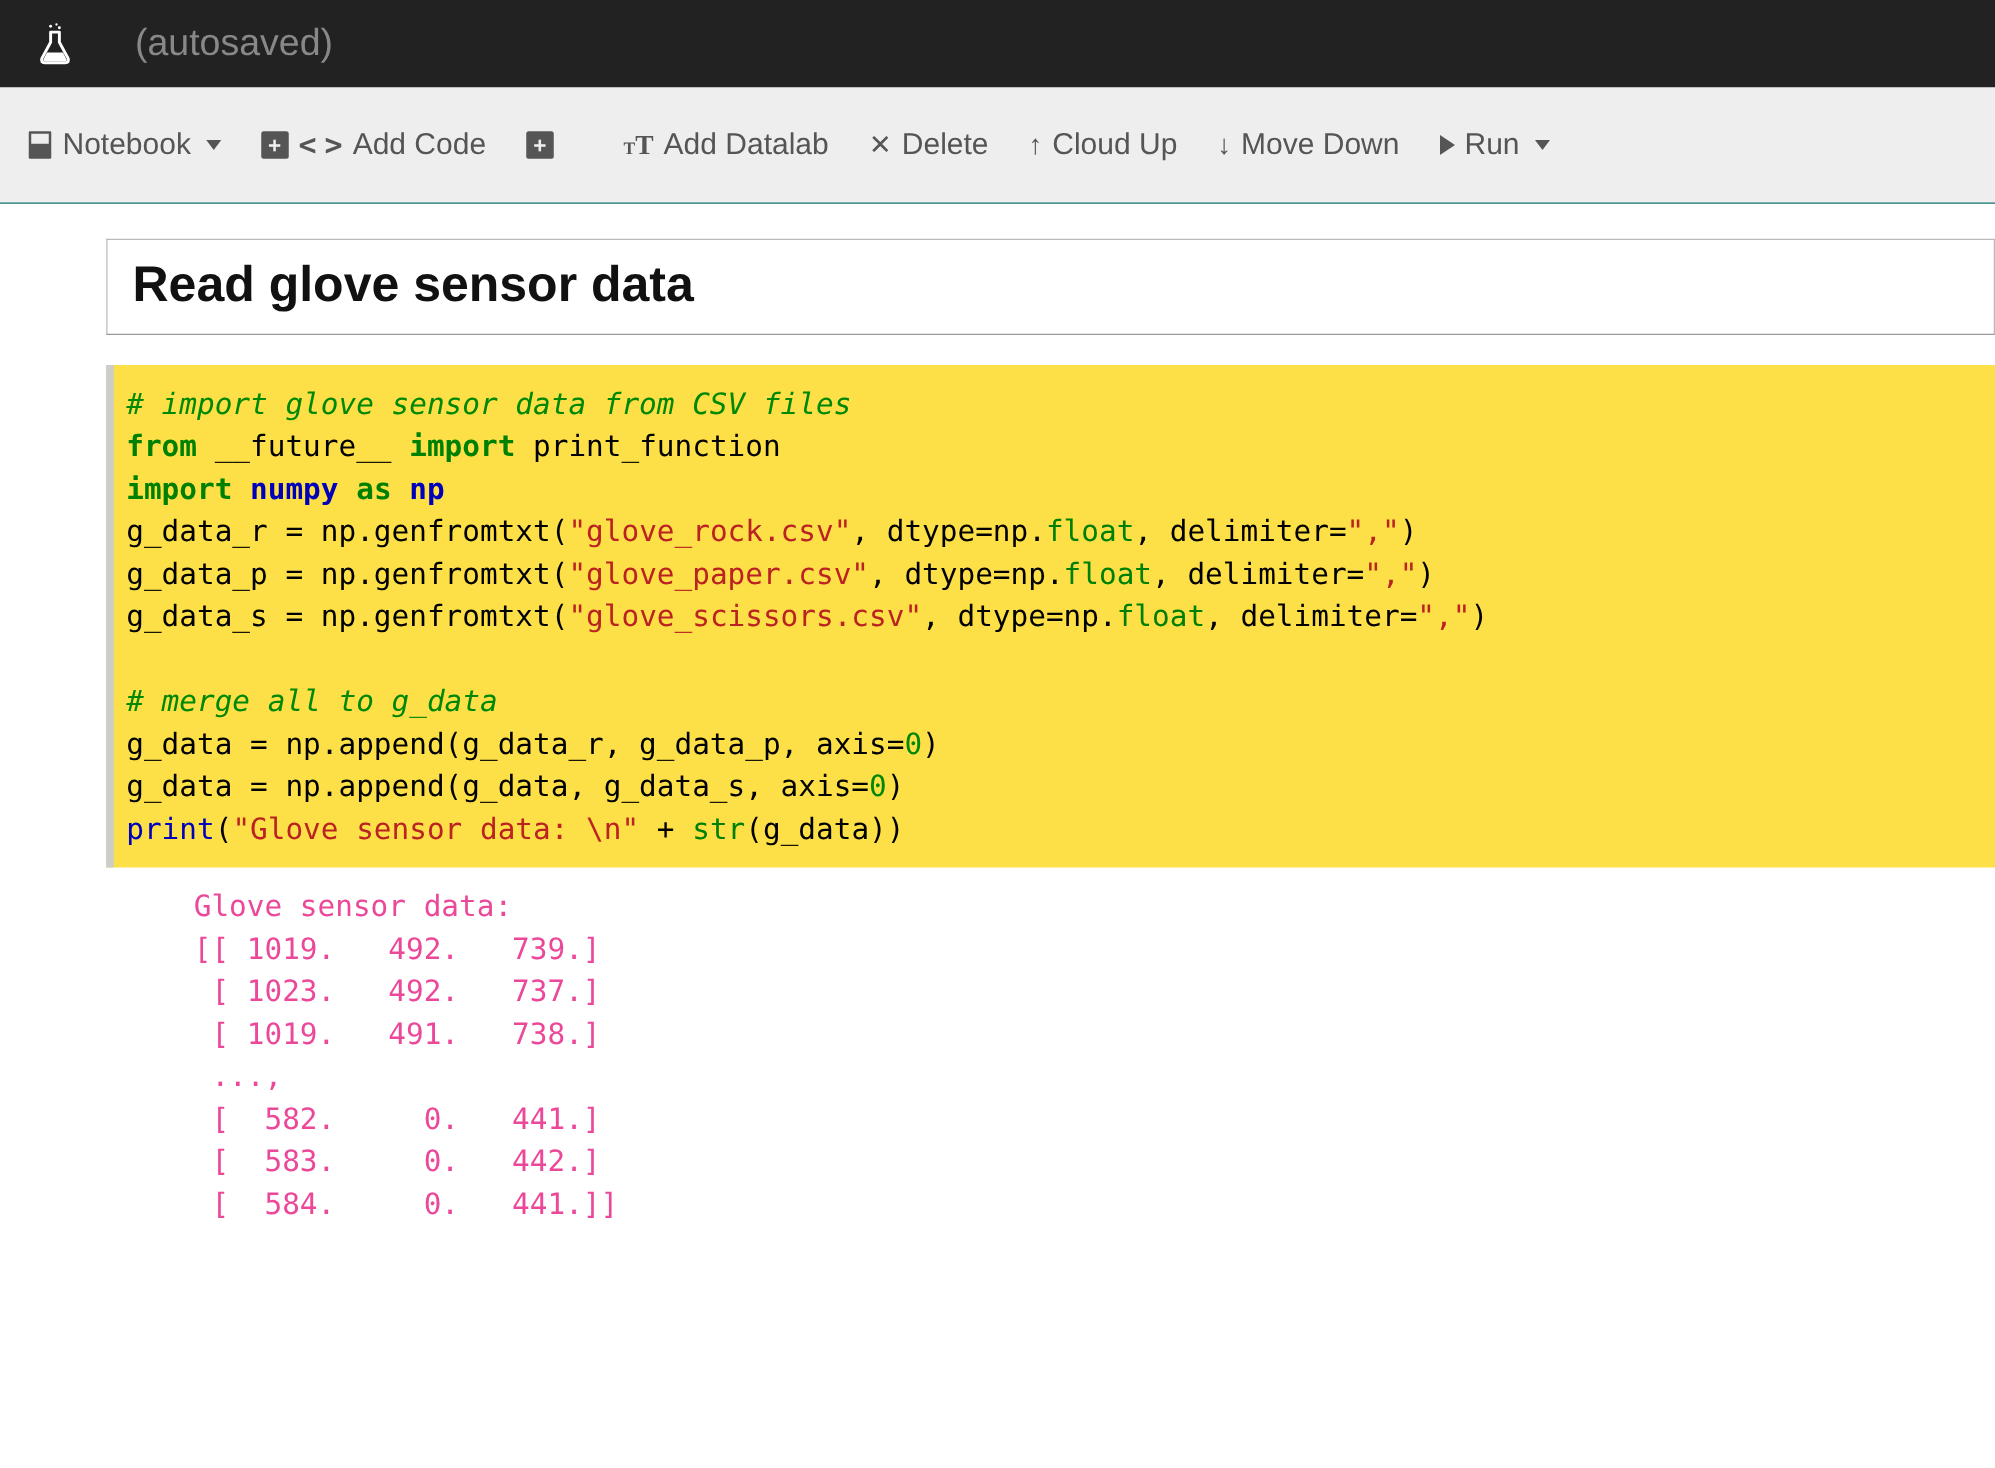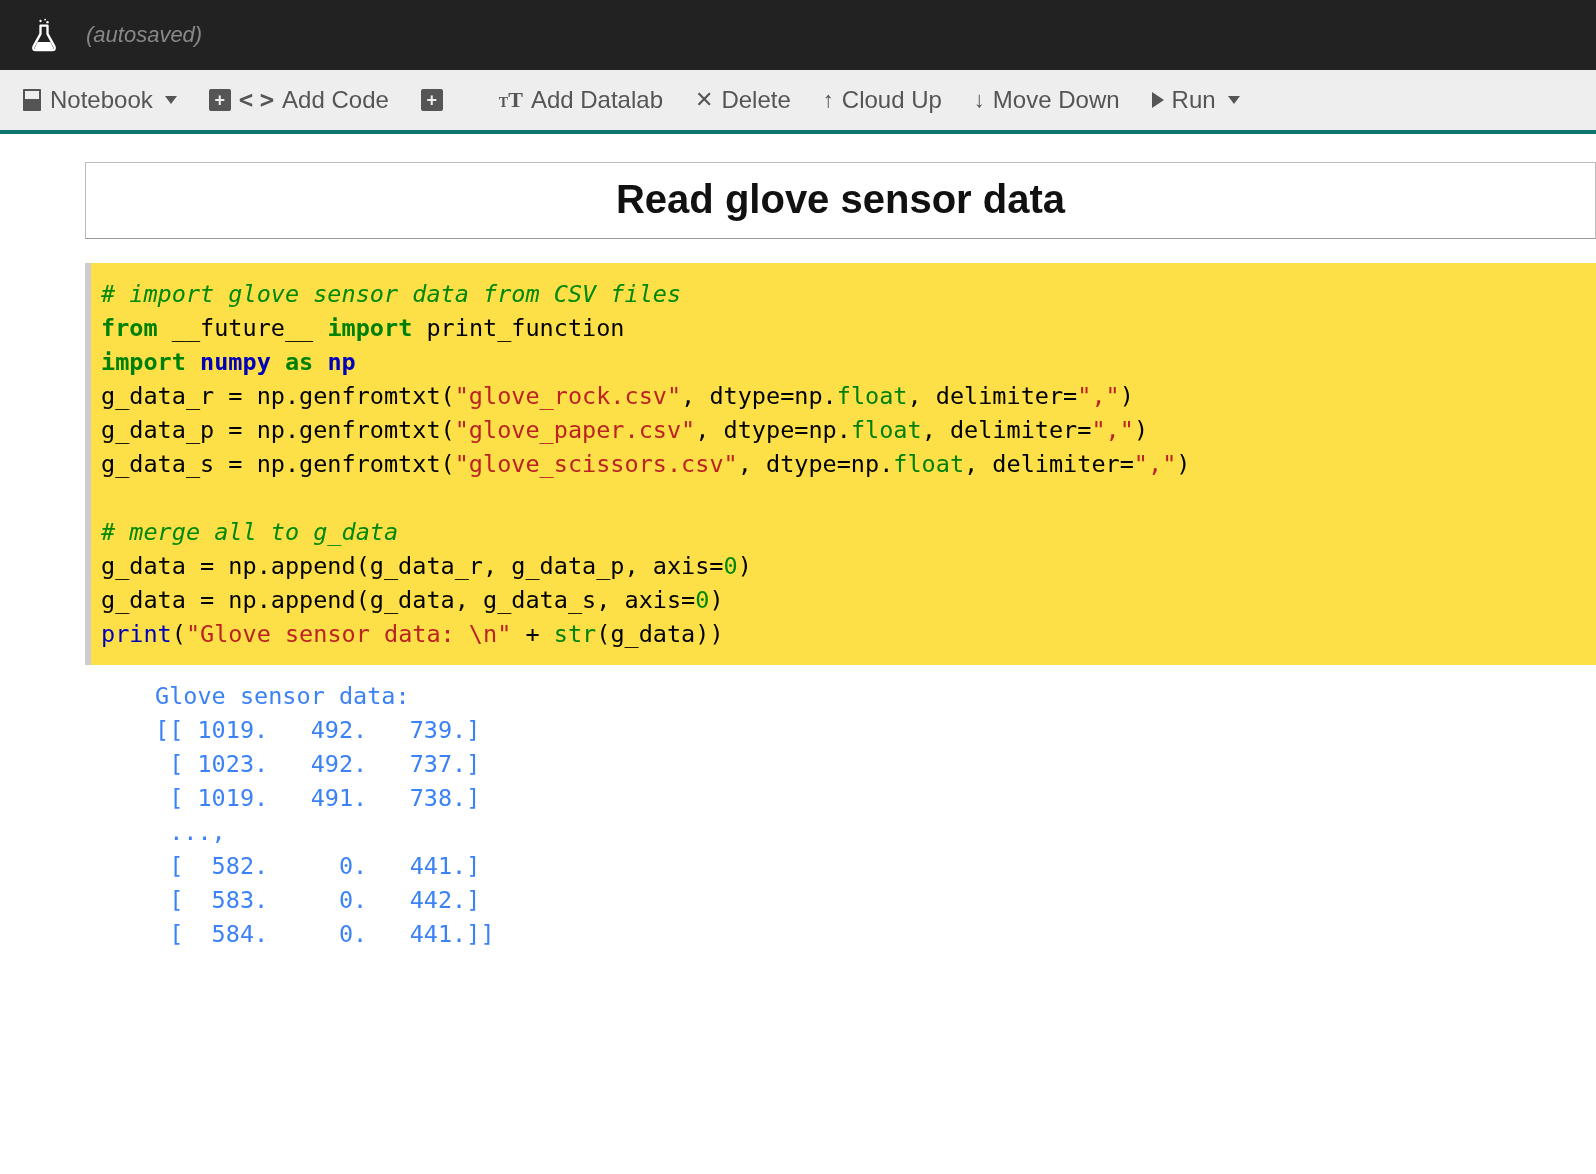--- a/index.html
+++ b/index.html
@@ -33,31 +33,30 @@
   }
   .brand .g { font-weight: 600; }
   .brand .rest { font-weight: 300; }
   .nb-title {
     font-size: 28px;
     color: #bbb;
     margin-left: 20px;
     font-weight: 400;
   }
   .autosaved {
-    font-size: 22px;
+    font-size: 30px;
     color: #888;
-    margin-left: 4px;
-    font-style: italic;
+    margin-left: 26px;
   }
   .toolbar {
     background: #eee;
-    border-bottom: 4px solid #0f766e;
-    display: flex;
-    align-items: center;
-    padding: 16px 22px;
+    border-bottom: 1px solid #0f766e;
+    display: flex;
+    align-items: center;
+    padding: 32px 22px;
     gap: 32px;
     color: #555;
     font-size: 24px;
   }
   .tb-item {
     display: flex;
     align-items: center;
     gap: 8px;
     cursor: pointer;
   }
@@ -98,21 +97,20 @@
     border: 1px solid #bbb;
     border-bottom-color:#999;
     padding: 14px 20px 16px 20px;
     margin-bottom: 24px;
     min-width: 1490px;
   }
   .md-cell h1 {
     font-size: 40px;
     font-weight: 700;
     color: #111;
-    text-align: center;
   }
   .code-cell {
     background: #fde047;
     border-left: 6px solid #ccc;
     padding: 14px 18px 14px 10px;
     font-family: "Menlo","Consolas","DejaVu Sans Mono",monospace;
     font-size: 23.5px;
     line-height: 34px;
     white-space: pre;
     min-width: 1500px;
@@ -125,21 +123,21 @@
   .num  { color: #008800; }
   .fn   { color: #0000bb; }
   .plain{ color: #000; }
 
   .output {
     font-family: "Menlo","Consolas","DejaVu Sans Mono",monospace;
     font-size: 23.5px;
     line-height: 34px;
     white-space: pre;
     padding: 14px 0 0 70px;
-    color: #3b82f6;
+    color: #ec4899;
   }
 </style>
 </head>
 <body>
 
 <div class="header">
   <div class="logo-block">
     <span class="tb-icon">
       <svg class="beaker" viewBox="0 0 24 28">
         <circle cx="9" cy="2" r="1" fill="#fff"></circle>

